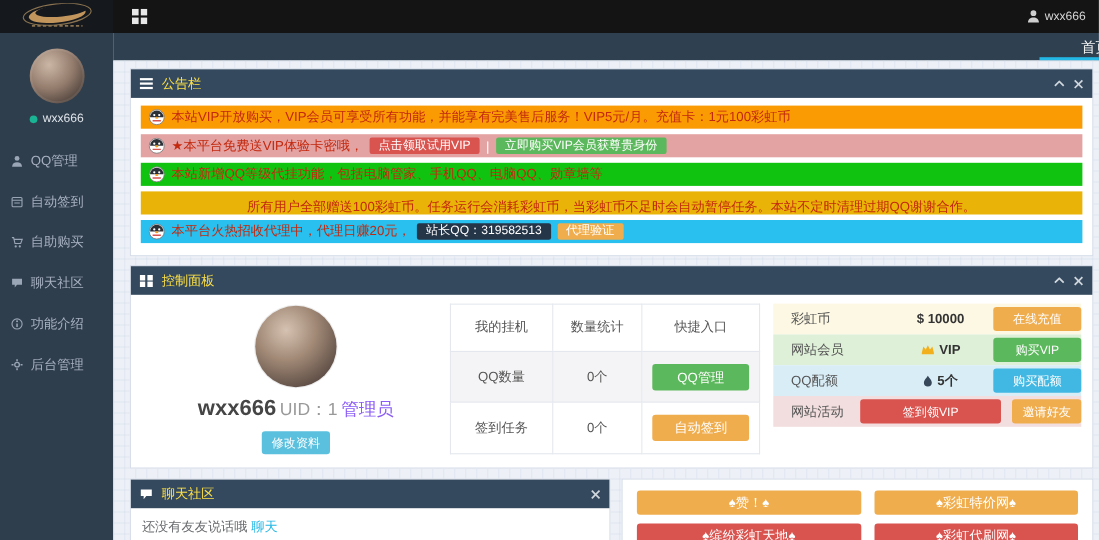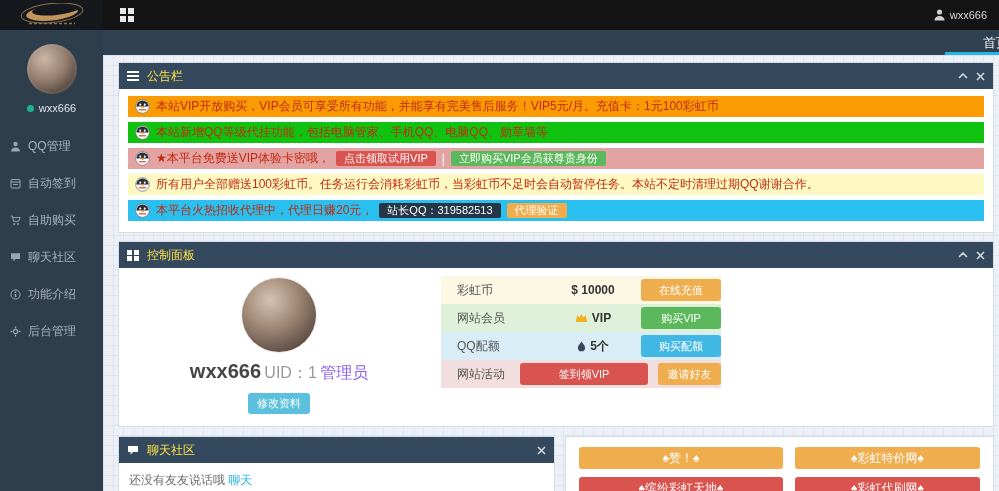--- a/index.html
+++ b/index.html
@@ -38,21 +38,21 @@
               gap:8px;padding:0 8px;font-size:12px;overflow:hidden;}
   .panel-head .spacer{flex:1;}
   .head-ico{display:flex;align-items:center;}
   
   .ann-body{padding:7px 9px 6px 9px;}
   .bar{height:21px;display:flex;align-items:center;gap:6px;padding:0 7px;margin-bottom:5px;
        color:#c2290f;font-size:12px;white-space:nowrap;overflow:hidden;}
   .bar-orange{background:#fb9b04;}
   .bar-pink{background:#e4a3a3;}
   .bar-green{background:#10c310;}
-  .bar-teal{background:#fef9c3;}
+  .bar-teal{background:#eab308;flex-direction:column;}
   .bar-blue{background:#29bfee;}
   .mini-btn{font-size:11px;color:#fff;padding:2px 8px;border-radius:2px;cursor:pointer;line-height:1;}
   .mini-red{background:#d9534f;} .mini-green{background:#5cb85c;}
   .mini-dark{background:#253649;cursor:default;} .mini-orange{background:#f0ad4e;}
   .bar-sep{color:#fff;}
   
   .dash-body{display:flex;padding:6px 10px 12px 10px;}
   .profile{width:300px;text-align:center;}
   .avatar-lg{width:74px;height:74px;border-radius:50%;margin:4px auto 8px;
         background:radial-gradient(circle at 38% 30%,#d6c2b2 0%,#a08875 40%,#64534a 75%,#3a332f 100%);
@@ -222,45 +222,45 @@
           <svg width="15" height="15" viewBox="0 0 16 16">
             <circle cx="8" cy="8" r="7.3" fill="#fff" stroke="#777" stroke-width=".8"></circle>
             <path d="M1.5 8a6.5 6.5 0 0 1 13 0z" fill="#2b2f36"></path>
             <circle cx="5.6" cy="6" r="1.1" fill="#fff"></circle>
               <circle cx="10.4" cy="6" r="1.1" fill="#fff"></circle>
             <ellipse cx="8" cy="8.6" rx="1.6" ry="1" fill="#f6a21d"></ellipse>
             <path d="M4 11.5h8" stroke="#d9534f" stroke-width="1.4"></path>
           </svg>
           <span>本站VIP开放购买，VIP会员可享受所有功能，并能享有完美售后服务！VIP5元/月。充值卡：1元100彩虹币</span>
         </div>
-        <div class="bar bar-green">
-          <svg width="15" height="15" viewBox="0 0 16 16">
-            <circle cx="8" cy="8" r="7.3" fill="#fff" stroke="#777" stroke-width=".8"></circle>
-            <path d="M1.5 8a6.5 6.5 0 0 1 13 0z" fill="#2b2f36"></path>
-            <circle cx="5.6" cy="6" r="1.1" fill="#fff"></circle>
-              <circle cx="10.4" cy="6" r="1.1" fill="#fff"></circle>
-            <ellipse cx="8" cy="8.6" rx="1.6" ry="1" fill="#f6a21d"></ellipse>
-            <path d="M4 11.5h8" stroke="#d9534f" stroke-width="1.4"></path>
-          </svg>
-          <span>本站新增QQ等级代挂功能，包括电脑管家、手机QQ、电脑QQ、勋章墙等</span>
-        </div>
         <div class="bar bar-pink">
           <svg width="15" height="15" viewBox="0 0 16 16">
             <circle cx="8" cy="8" r="7.3" fill="#fff" stroke="#777" stroke-width=".8"></circle>
             <path d="M1.5 8a6.5 6.5 0 0 1 13 0z" fill="#2b2f36"></path>
             <circle cx="5.6" cy="6" r="1.1" fill="#fff"></circle>
               <circle cx="10.4" cy="6" r="1.1" fill="#fff"></circle>
             <ellipse cx="8" cy="8.6" rx="1.6" ry="1" fill="#f6a21d"></ellipse>
             <path d="M4 11.5h8" stroke="#d9534f" stroke-width="1.4"></path>
           </svg>
           <span>★本平台免费送VIP体验卡密哦，</span>
           <span class="mini-btn mini-red">点击领取试用VIP</span>
           <span class="bar-sep">|</span>
           <span class="mini-btn mini-green">立即购买VIP会员获尊贵身份</span>
         </div>
+        <div class="bar bar-green">
+          <svg width="15" height="15" viewBox="0 0 16 16">
+            <circle cx="8" cy="8" r="7.3" fill="#fff" stroke="#777" stroke-width=".8"></circle>
+            <path d="M1.5 8a6.5 6.5 0 0 1 13 0z" fill="#2b2f36"></path>
+            <circle cx="5.6" cy="6" r="1.1" fill="#fff"></circle>
+              <circle cx="10.4" cy="6" r="1.1" fill="#fff"></circle>
+            <ellipse cx="8" cy="8.6" rx="1.6" ry="1" fill="#f6a21d"></ellipse>
+            <path d="M4 11.5h8" stroke="#d9534f" stroke-width="1.4"></path>
+          </svg>
+          <span>本站新增QQ等级代挂功能，包括电脑管家、手机QQ、电脑QQ、勋章墙等</span>
+        </div>
         <div class="bar bar-teal">
           <svg width="15" height="15" viewBox="0 0 16 16">
             <circle cx="8" cy="8" r="7.3" fill="#fff" stroke="#777" stroke-width=".8"></circle>
             <path d="M1.5 8a6.5 6.5 0 0 1 13 0z" fill="#2b2f36"></path>
             <circle cx="5.6" cy="6" r="1.1" fill="#fff"></circle>
               <circle cx="10.4" cy="6" r="1.1" fill="#fff"></circle>
             <ellipse cx="8" cy="8.6" rx="1.6" ry="1" fill="#f6a21d"></ellipse>
             <path d="M4 11.5h8" stroke="#d9534f" stroke-width="1.4"></path>
           </svg>
           <span>所有用户全部赠送100彩虹币。任务运行会消耗彩虹币，当彩虹币不足时会自动暂停任务。本站不定时清理过期QQ谢谢合作。</span>
@@ -308,20 +308,43 @@
       <div class="dash-body">
         <div class="profile">
           <div class="avatar-lg"></div>
           <div>
             <span class="profile-name">wxx666</span>
             <span class="profile-uid">UID：1</span>
             <span class="profile-role">管理员</span>
           </div>
           <span class="edit-btn">修改资料</span>
         </div>
+        <table class="hang-table">
+          <tbody>
+              <tr>
+            <th style="width:33%">我的挂机</th>
+            <th style="width:29%">数量统计</th>
+            <th>快捷入口</th>
+          </tr>
+          <tr class="stripe">
+            <td>QQ数量</td>
+            <td class="cnt">0个</td>
+            <td>
+                  <span class="cell-btn btn-green">QQ管理</span>
+                </td>
+          </tr>
+          <tr>
+            <td>签到任务</td>
+            <td class="cnt">0个</td>
+            <td>
+                  <span class="cell-btn btn-orange">自动签到</span>
+                </td>
+          </tr>
+        </tbody>
+          </table>
         <div class="stats">
           <div class="stat-row row-yellow">
             <span class="lbl">彩虹币</span>
             <span class="val">$ 10000</span>
             <span class="stat-btn btn-orange">在线充值</span>
           </div>
           <div class="stat-row row-green">
             <span class="lbl">网站会员</span>
             <span class="val vip-red">
               <svg width="13" height="10" viewBox="0 0 13 10">

